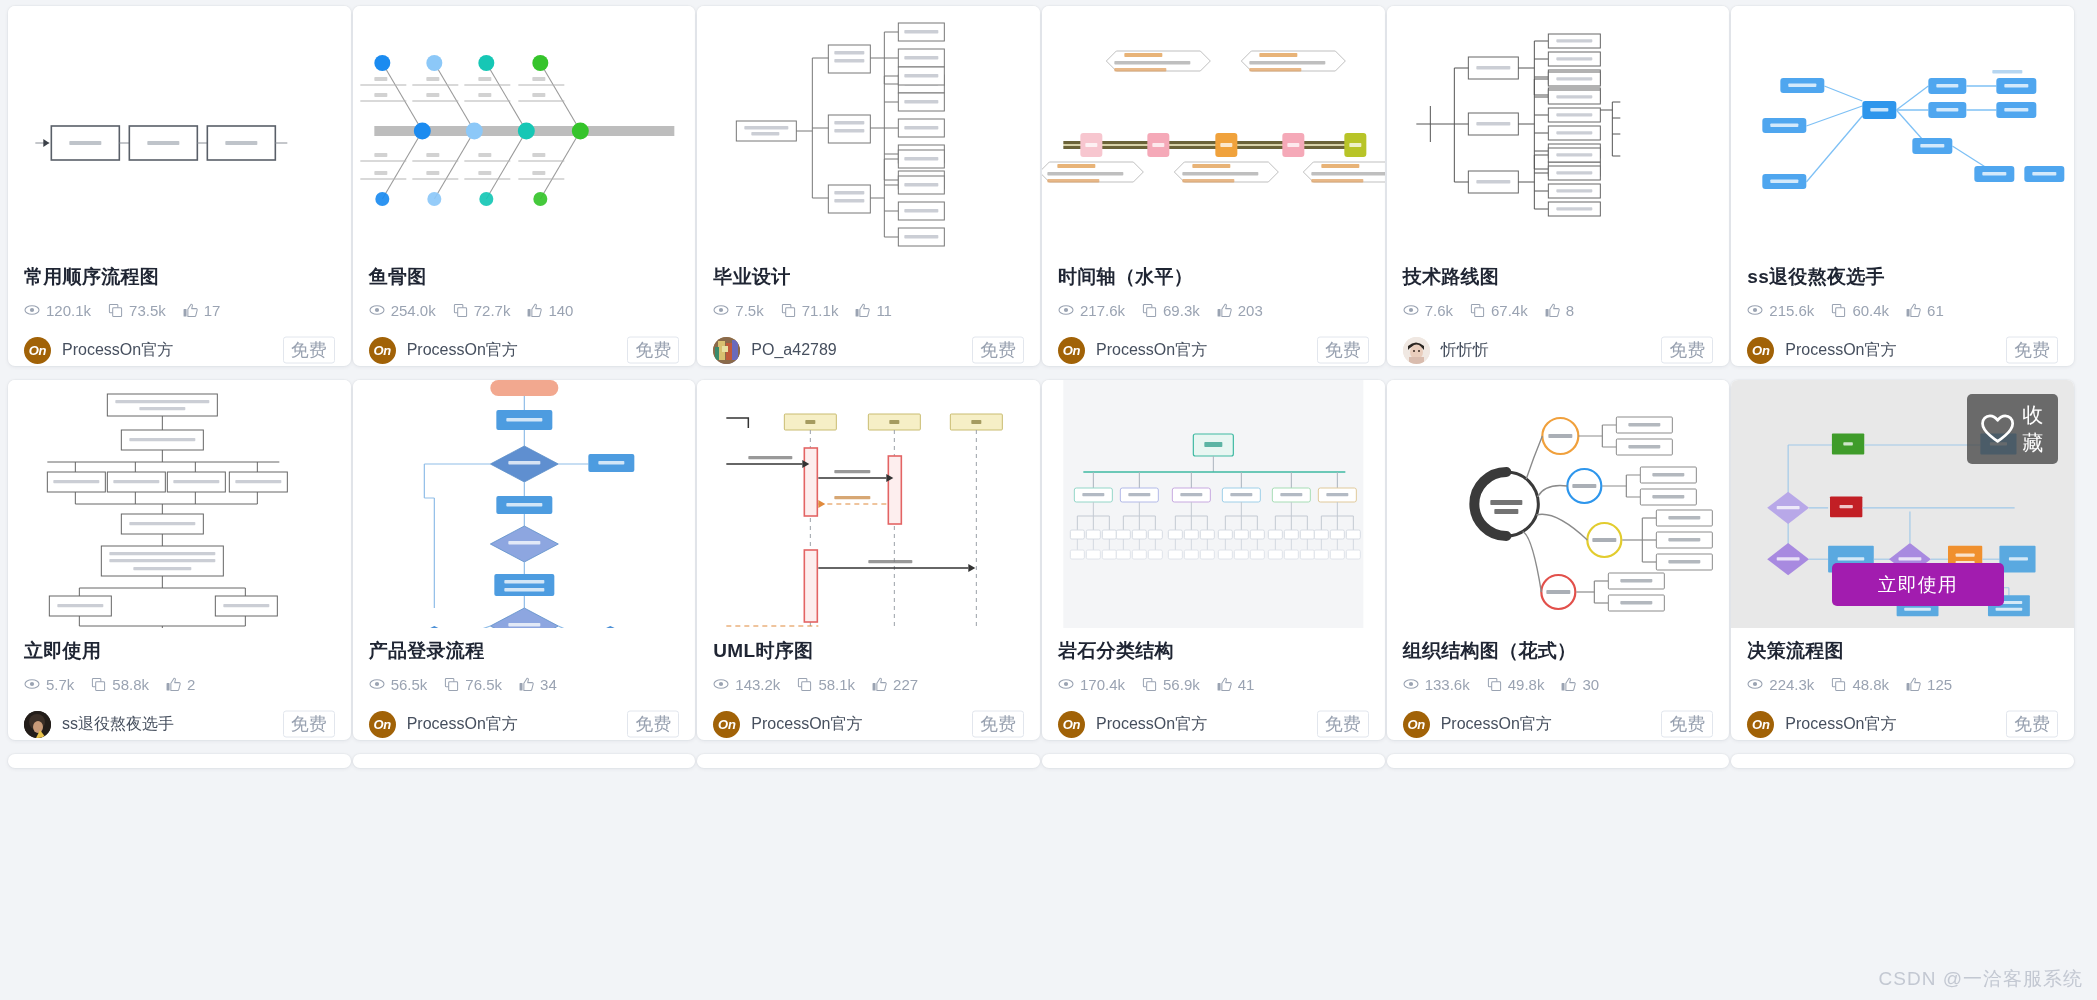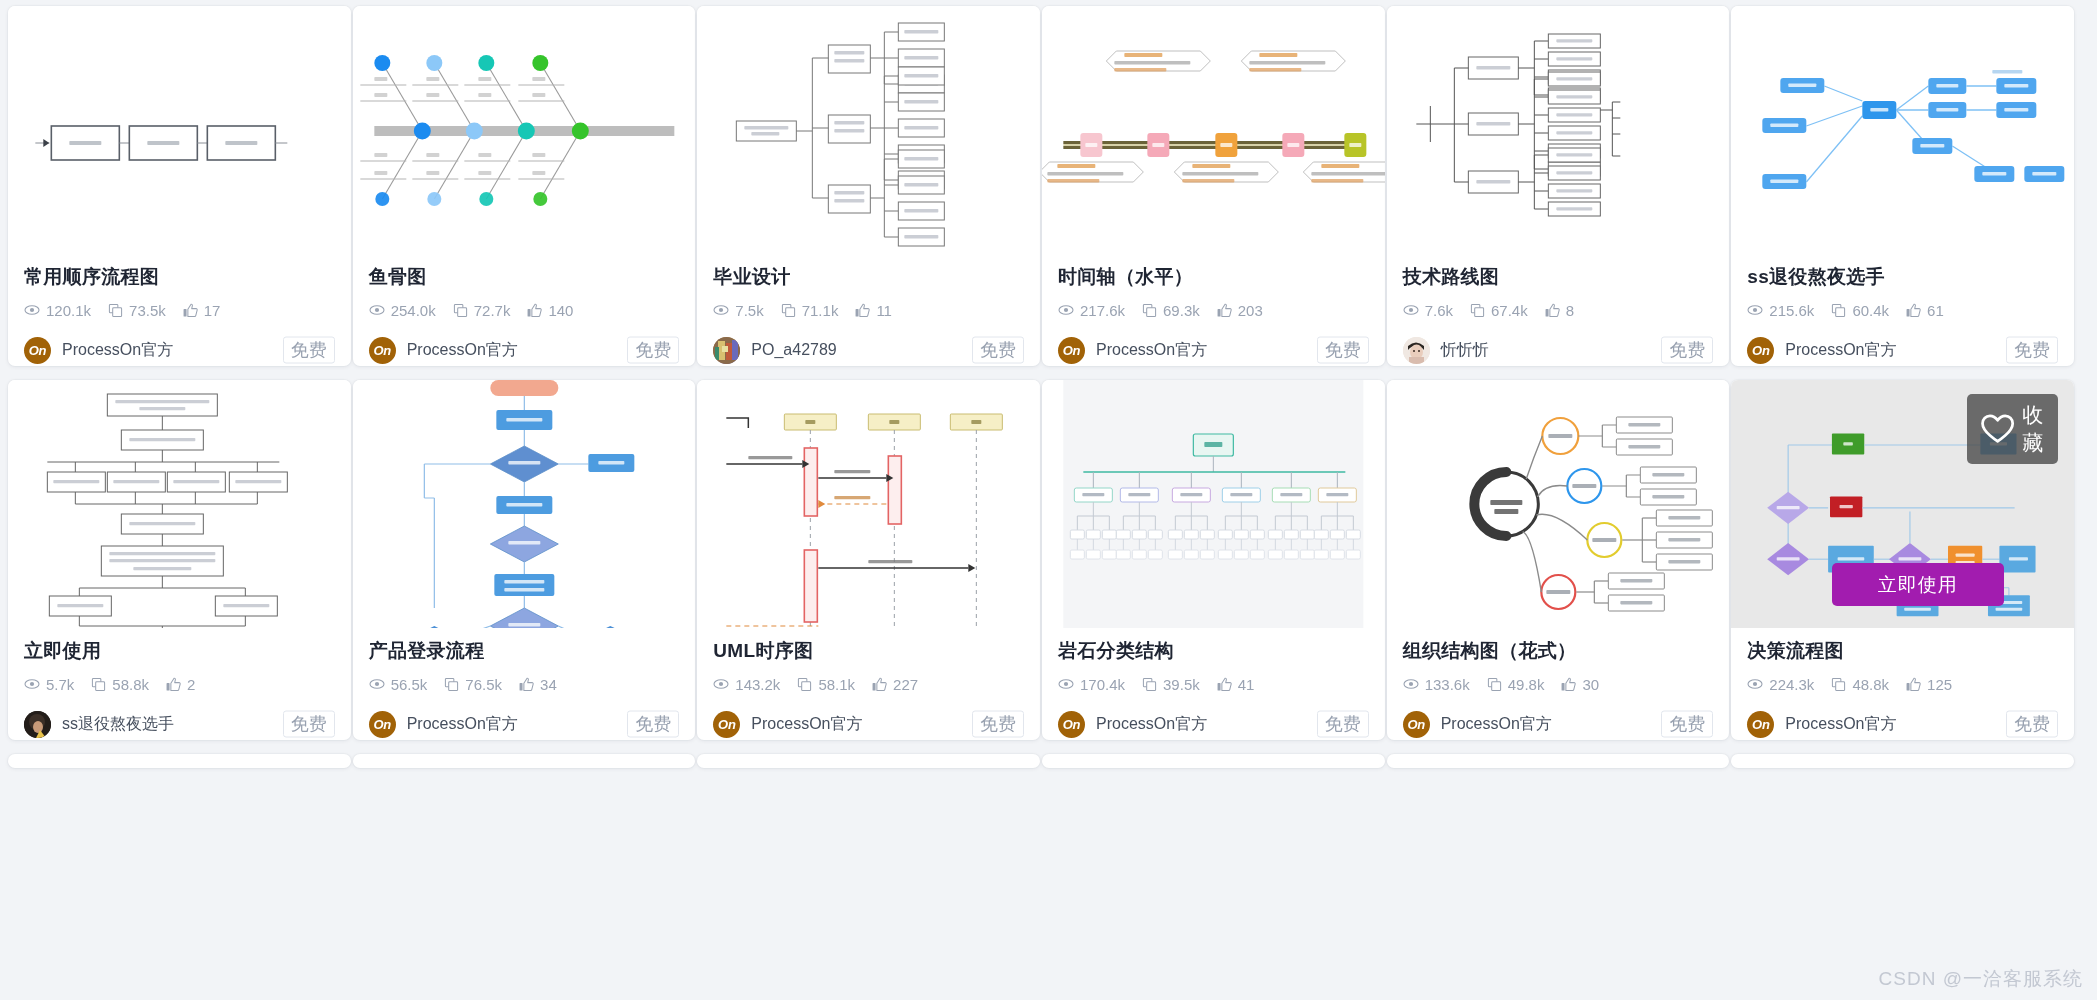--- a/index.html
+++ b/index.html
@@ -948,21 +948,21 @@
               <ellipse cx="8" cy="8" rx="7" ry="4.3" fill="none" stroke="#9aa3b2" stroke-width="1.1"></ellipse>
               <circle cx="8" cy="8" r="2.1" fill="#9aa3b2"></circle>
             </svg>
             <span>170.4k</span>
           </span>
         <span class="stat">
             <svg width="15" height="15" viewBox="0 0 16 16">
               <rect x="1.5" y="1.5" width="9" height="9" fill="none" stroke="#9aa3b2" stroke-width="1.1" rx="1"></rect>
               <rect x="5" y="5" width="9.5" height="9.5" fill="#fff" stroke="#9aa3b2" stroke-width="1.1" rx="1"></rect>
             </svg>
-            <span>39.5k</span>
+            <span>56.9k</span>
           </span>
         <span class="stat">
             <svg width="15" height="15" viewBox="0 0 16 16">
               <rect x="0.6" y="6.5" width="3.2" height="8" rx=".6" fill="#9aa3b2"></rect>
               <path d="M5.2 14.4V6.6l3.4-5.2c.9-.3 1.6.4 1.4 1.3L9.3 6h4.6c.9 0 1.4.7 1.2 1.5l-1.5 6c-.15.6-.6.9-1.2.9z" fill="none" stroke="#9aa3b2" stroke-width="1.1" stroke-linejoin="round"></path>
             </svg>
             <span>41</span>
           </span>
       </div>
       <div class="author">

